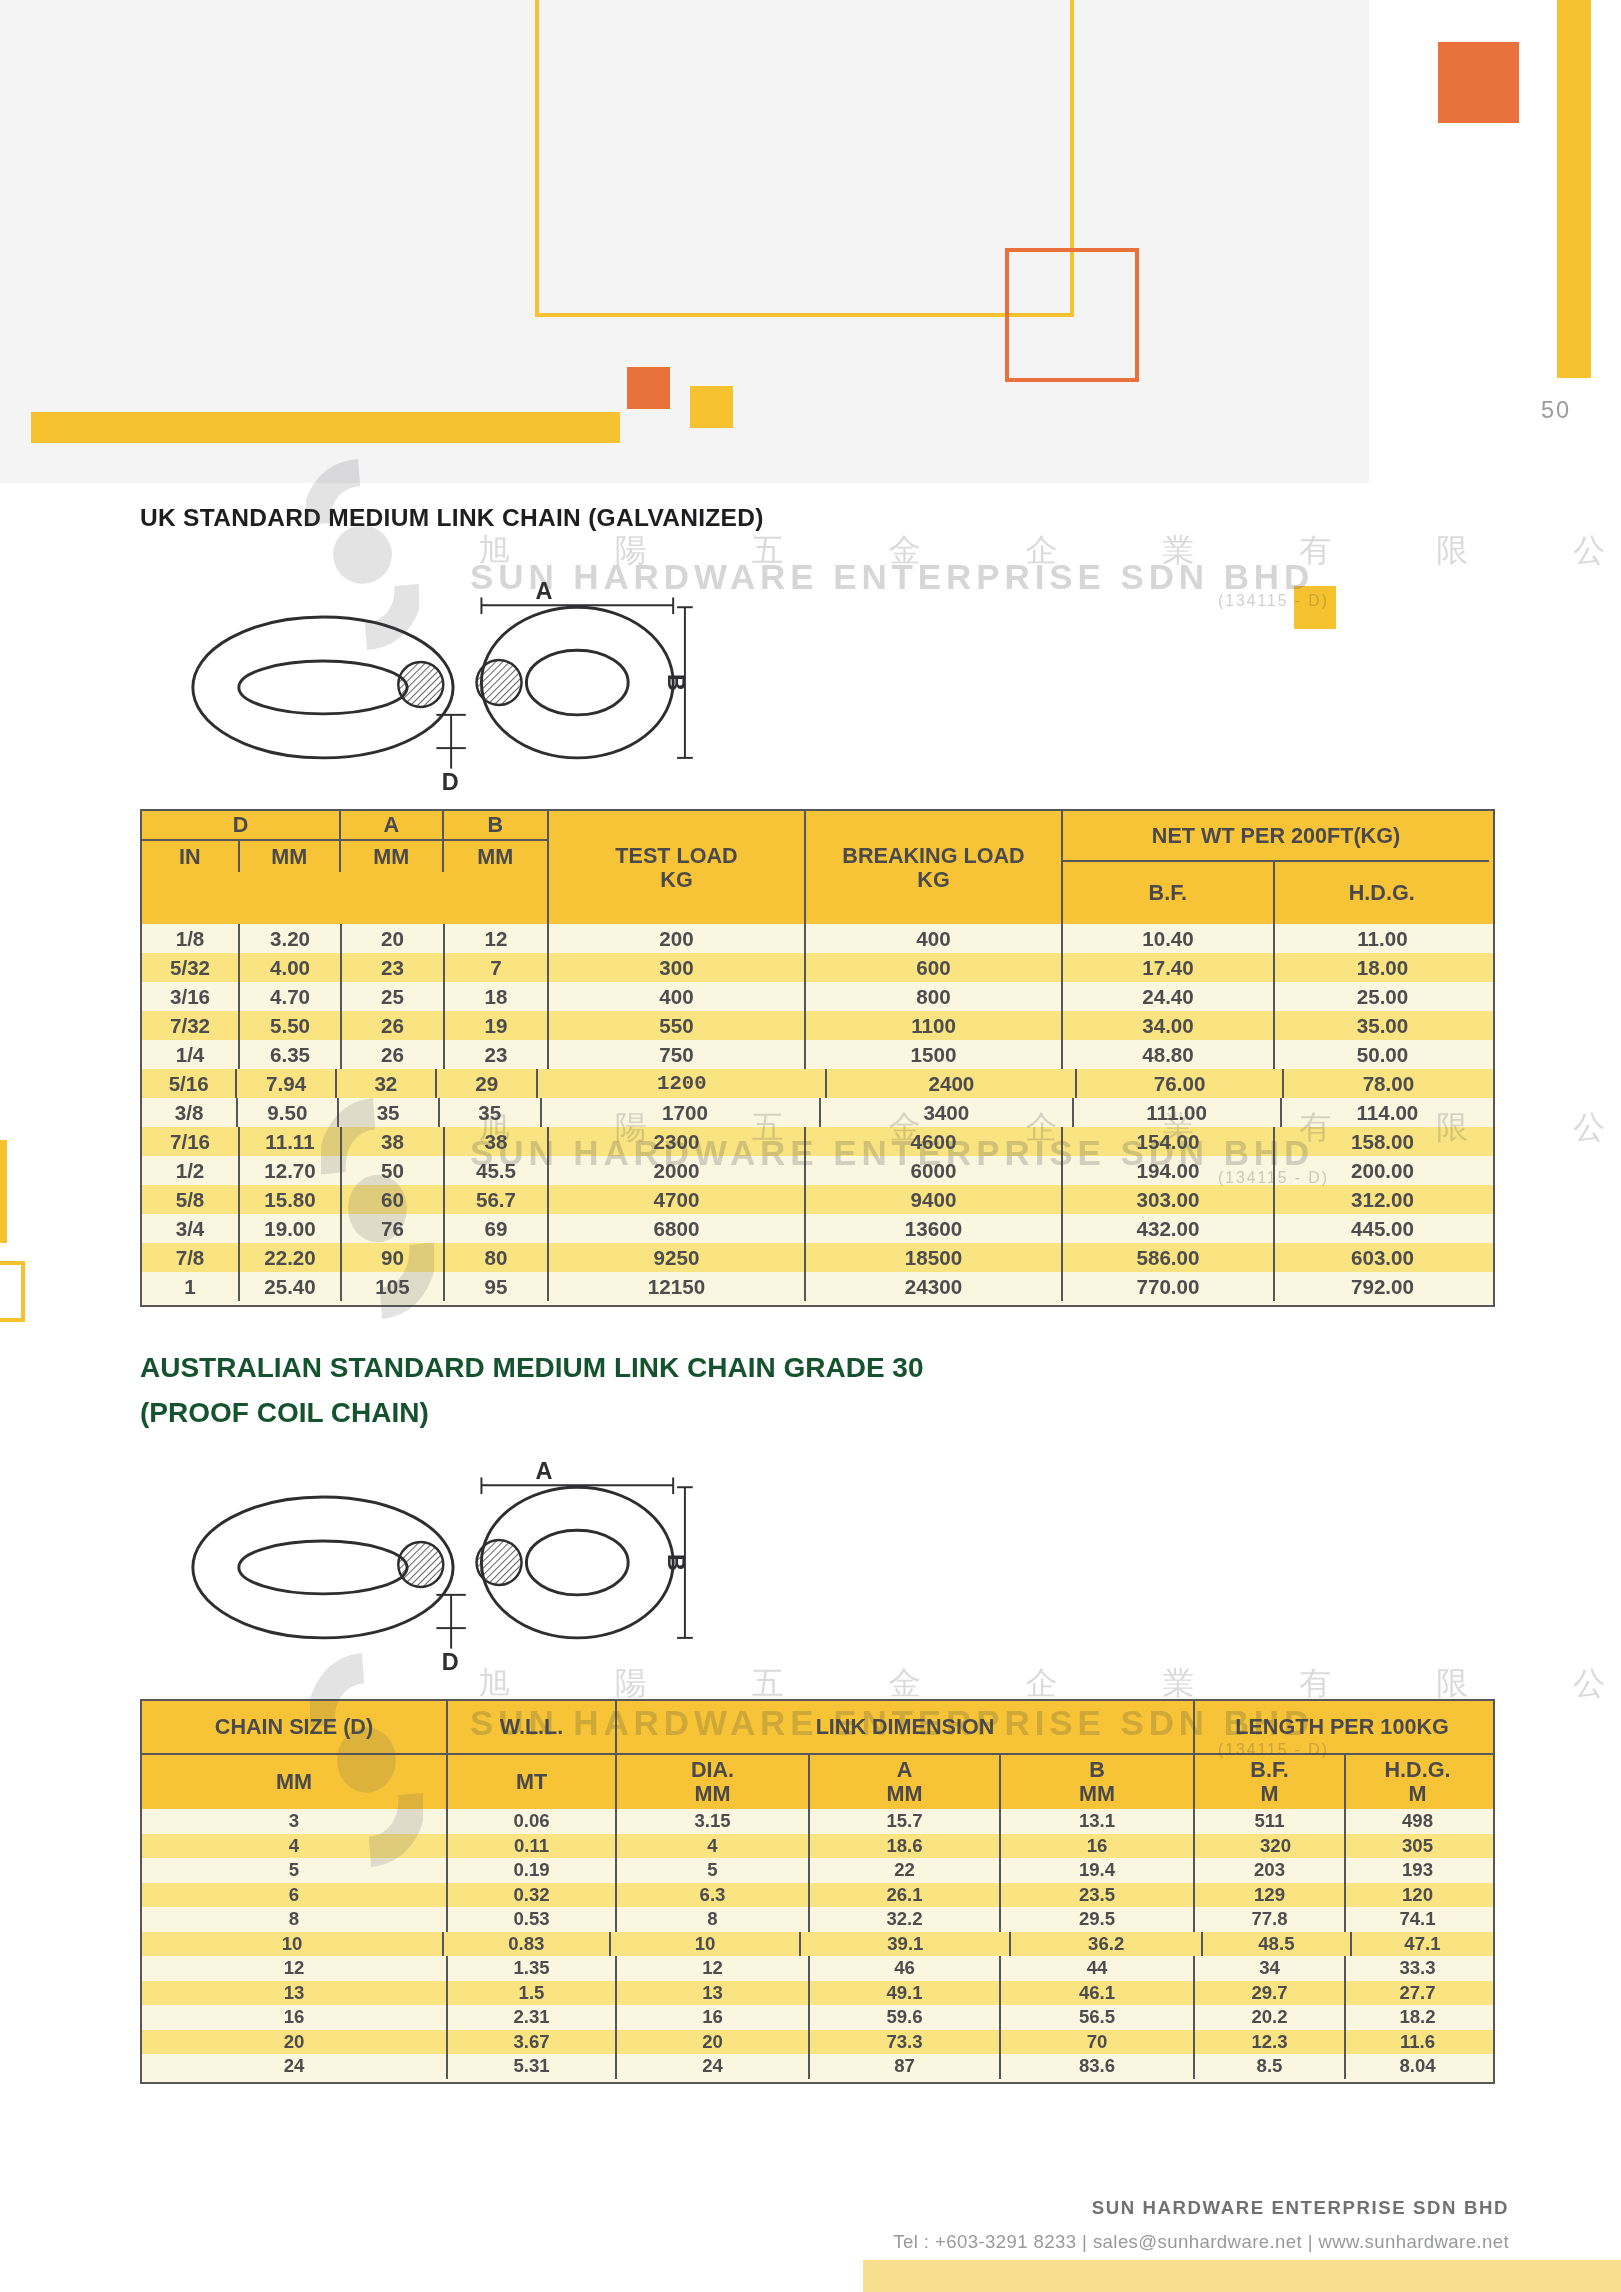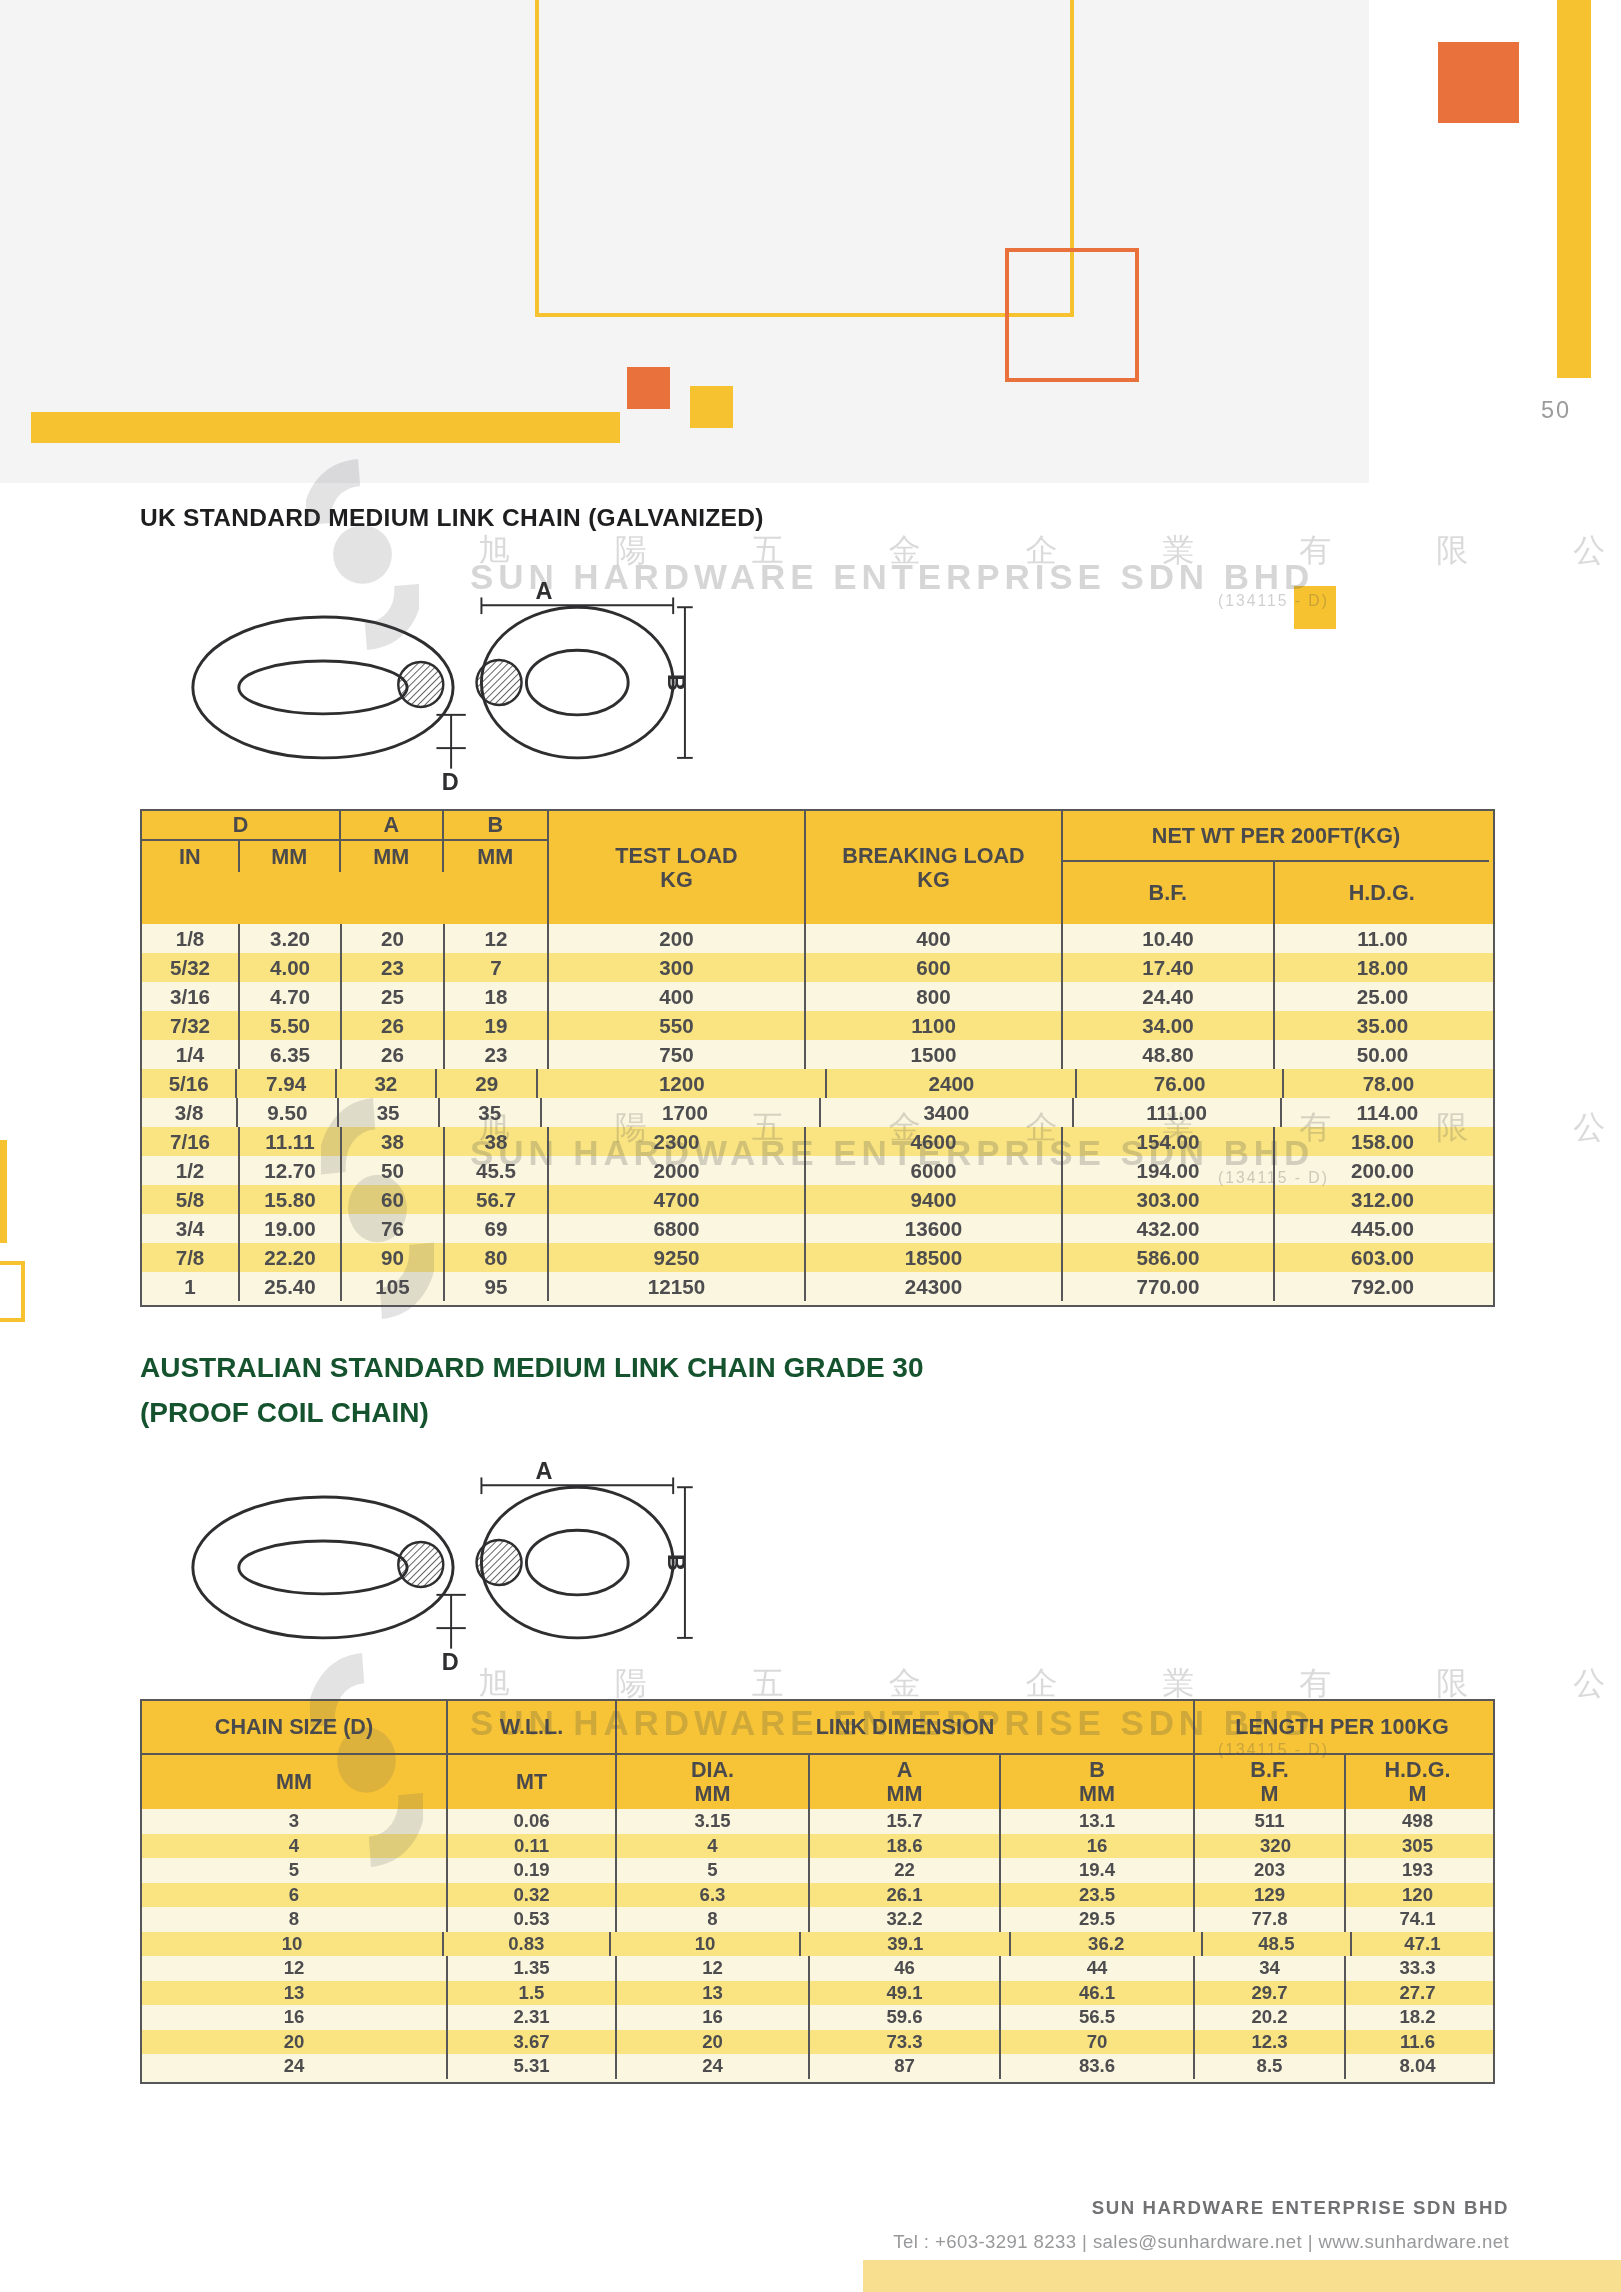--- a/index.html
+++ b/index.html
@@ -203,21 +203,21 @@
           <div class="tcell" style="width: 257px;">750</div>
           <div class="tcell" style="width: 257px;">1500</div>
           <div class="tcell" style="width: 212px;">48.80</div>
           <div class="tcell" style="width: 215px;">50.00</div>
         </div>
         <div class="trow">
           <div class="tcell" style="width: 98px;">5/16</div>
           <div class="tcell" style="width: 102px;">7.94</div>
           <div class="tcell" style="width: 103px;">32</div>
           <div class="tcell" style="width: 104px;">29</div>
-          <div class="tcell" style="width: 297px;">1200</div>
+          <div class="tcell" style="width: 297px; font-family: Liberation Mono, monospace;">1200</div>
           <div class="tcell" style="width: 257px;">2400</div>
           <div class="tcell" style="width: 212px;">76.00</div>
           <div class="tcell" style="width: 215px;">78.00</div>
         </div>
         <div class="trow">
           <div class="tcell" style="width: 98px;">3/8</div>
           <div class="tcell" style="width: 102px;">9.50</div>
           <div class="tcell" style="width: 103px;">35</div>
           <div class="tcell" style="width: 104px;">35</div>
           <div class="tcell" style="width: 284px; padding-left: 9px;">1700</div>

